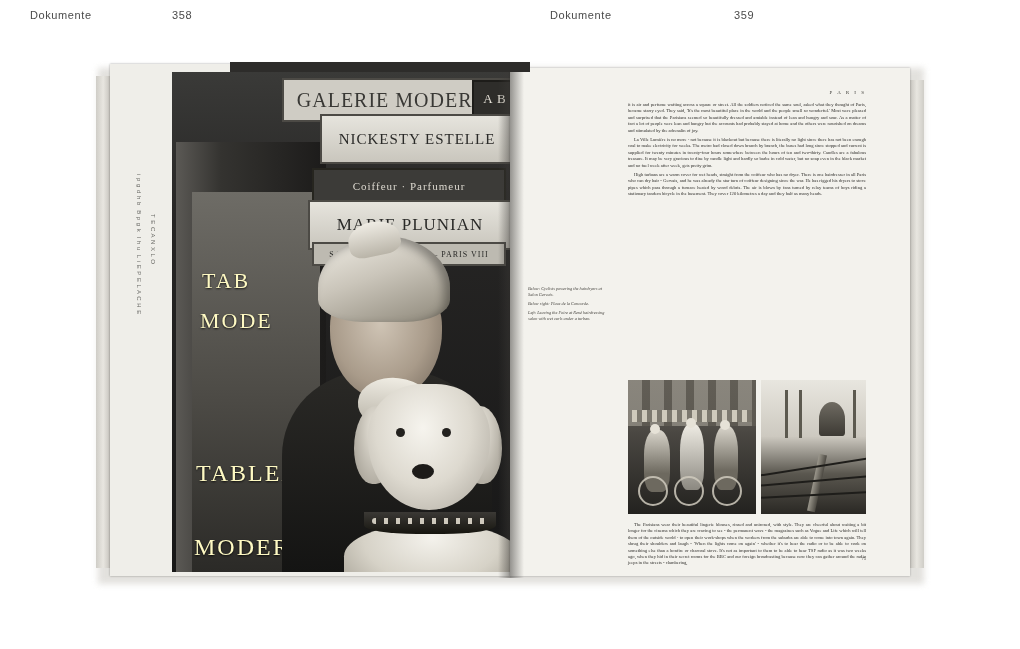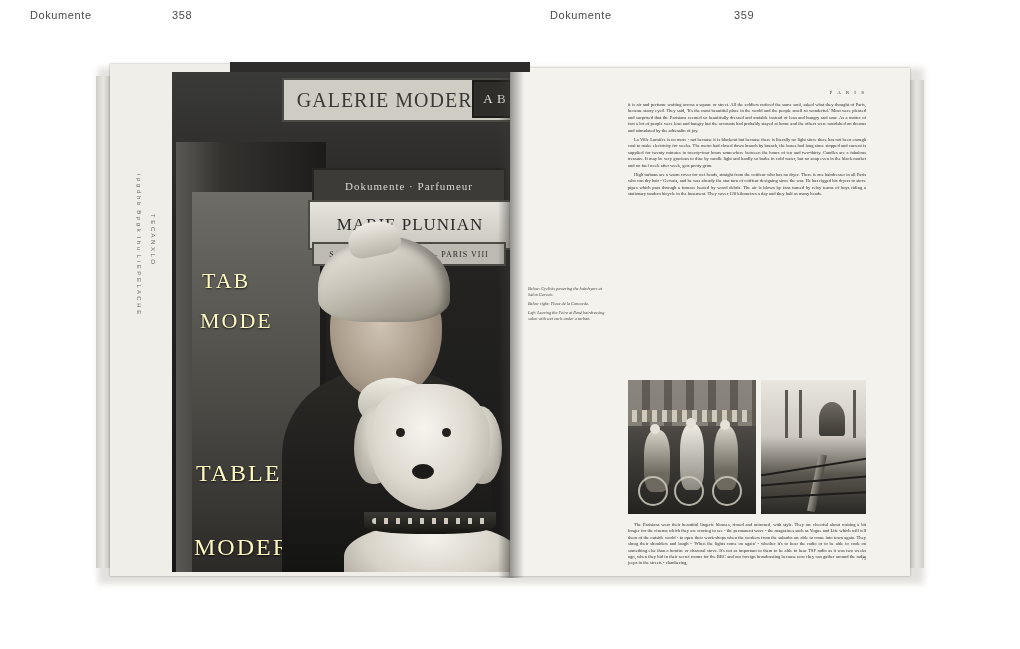--- a/index.html
+++ b/index.html
@@ -433,21 +433,22 @@
     <div class="edge-notes n1">i p g d h b  B p g k  l h u  L i E P E L A C H E</div>
     <div class="edge-notes n2">T E C A N X L O</div>
 
     <div class="photo-left">
       <div class="ph-bg"></div>
       <div class="ph-doorframe"></div>
       <div class="ph-panel"></div>
 
       <div class="sign s-top">GALERIE  MODERNE</div>
       <div class="sign s-ab">A  B</div>
-      <div class="sign s-mid">Dokumente · Parfumeur</div>
+      <div class="sign s-nick">NICKESTY  ESTELLE</div>
+      <div class="sign s-mid">Coiffeur · Parfumeur</div>
       <div class="sign s-marie">MARIE  PLUNIAN</div>
       <div class="sign s-small">SALON DE COIFFURE — PARIS VIII</div>
 
       <div class="ph-word w1">TAB</div>
       <div class="ph-word w2">MODE</div>
       <div class="ph-word w3">TABLEAU</div>
       <div class="ph-word w4">MODERNE</div>
 
       <div class="fig-body"></div>
       <div class="fig-head"></div>

